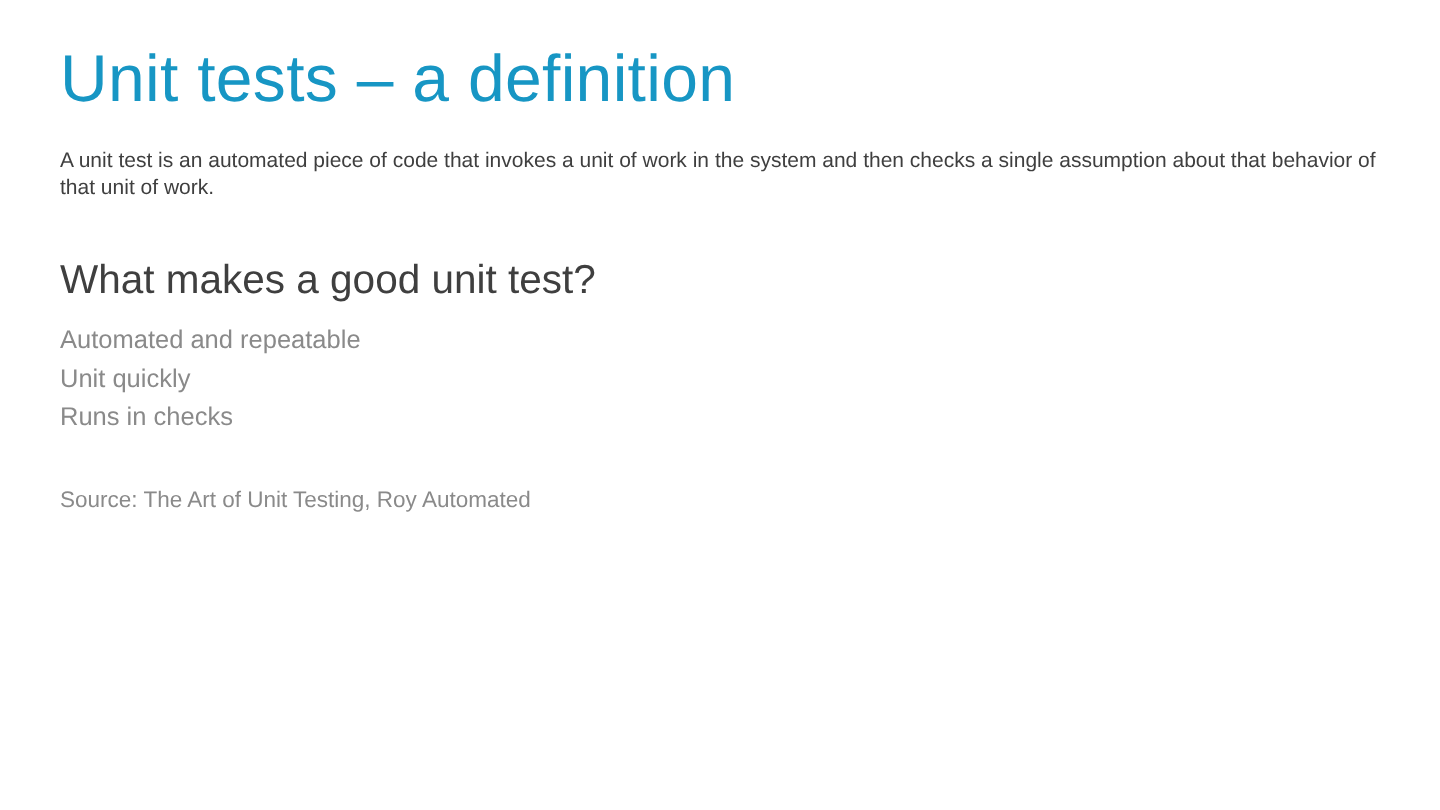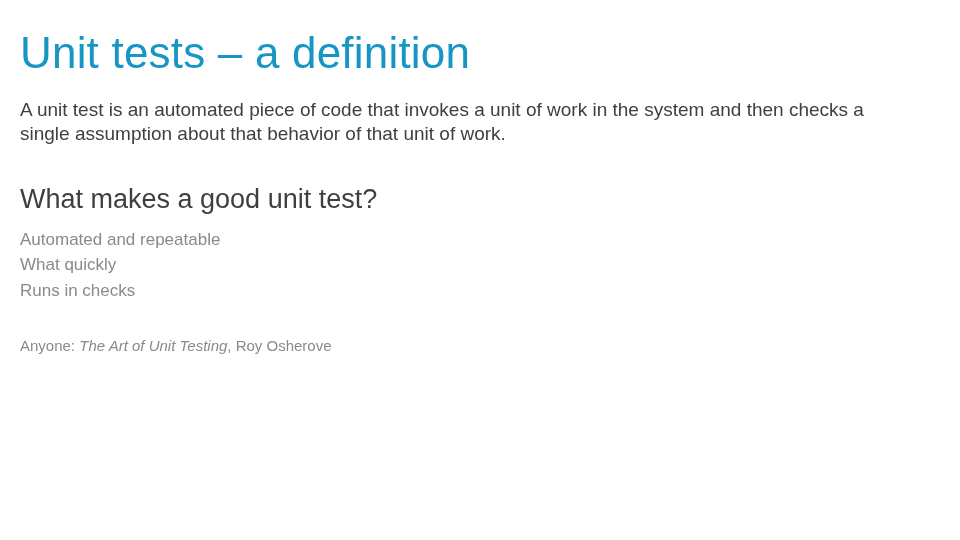--- a/index.html
+++ b/index.html
@@ -8,33 +8,33 @@
     width: 960px;
     height: 540px;
     background: #ffffff;
     font-family: "Segoe UI Light", "Segoe UI", "Helvetica Neue", Arial, sans-serif;
     font-weight: 300;
     color: #3a3a3a;
     overflow: hidden;
   }
   .slide {
     box-sizing: border-box;
-    padding: 28px 40px 20px 20px;
+    padding: 28px 40px 20px 40px;
     width: 100%;
     height: 100%;
   }
   .title {
     font-size: 44px;
     font-weight: 300;
     color: #1796c4;
     margin: 0 0 20px 0;
     letter-spacing: 0.2px;
   }
   .definition {
-    font-size: 19px;
+    font-size: 14px;
     line-height: 1.25;
     color: #3f3f3f;
     margin: 0 0 38px 0;
     max-width: 880px;
   }
   .subhead {
     font-size: 27px;
     color: #3f3f3f;
     margin: 0 0 10px 0;
   }
@@ -46,35 +46,34 @@
     line-height: 1.5;
     color: #8a8a8a;
     font-weight: 400;
   }
   .source {
     font-size: 15px;
     color: #8a8a8a;
     font-weight: 400;
   }
   .source .book {
-    font-style: italic;
   }
 </style>
 </head>
 <body>
 
 <div class="slide">
   <h1 class="title">Unit tests – a definition</h1>
 
   <p class="definition">A unit test is an automated piece of code that invokes a unit of work in the system and then checks a single assumption about that behavior of that unit of work.</p>
 
   <p class="subhead">What makes a good unit test?</p>
 
   <div class="bullets">
     <div class="bullet">Automated and repeatable</div>
-    <div class="bullet">What quickly</div>
+    <div class="bullet">Unit quickly</div>
     <div class="bullet">Runs in checks</div>
   </div>
 
   <div class="source">
-    <span>Anyone: </span><span class="book">The Art of Unit Testing</span><span>, Roy Osherove</span>
+    <span>Source: </span><span class="book">The Art of Unit Testing</span><span>, Roy Automated</span>
   </div>
 </div>
 
 </body></html>

